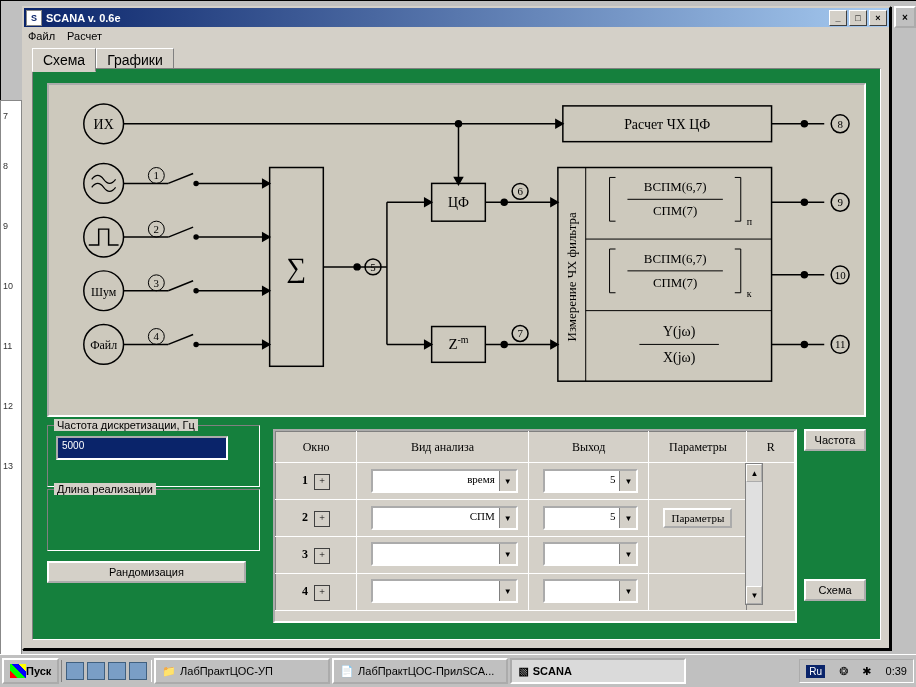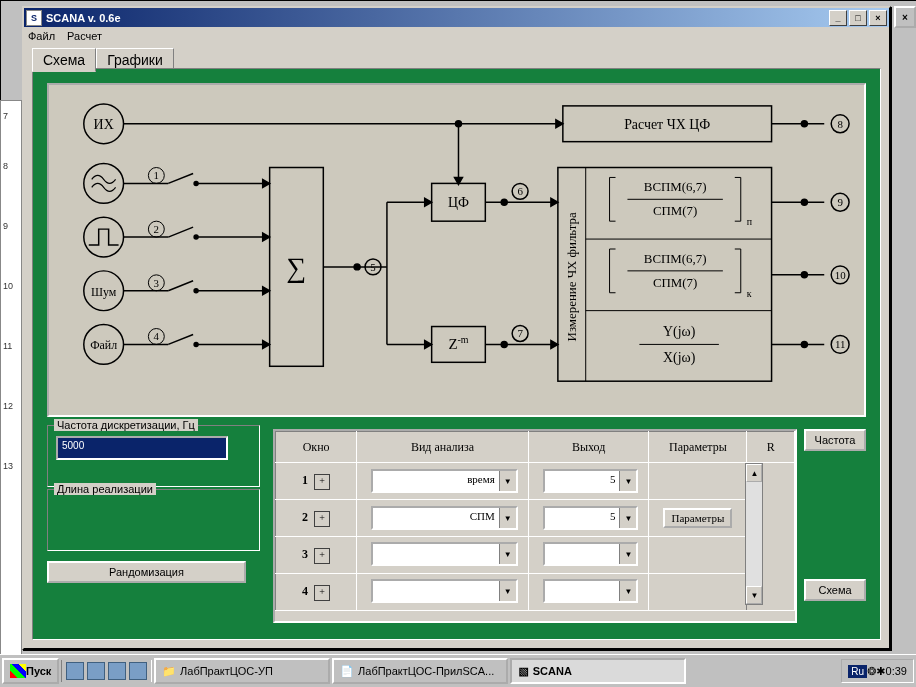--- a/index.html
+++ b/index.html
@@ -43,21 +43,21 @@
   .vscroll .sbtn{height:16px;background:#d4d0c8;border:1px outset #fff;font-size:8px;display:flex;align-items:center;justify-content:center}
   .vscroll .track{flex:1;background:#e0e0e0}
   
   .taskbar{position:absolute;left:0;right:0;bottom:0;height:28px;background:#c0c0c0;border-top:1px solid #fff;display:flex;align-items:center;padding:2px;gap:2px}
   .start{height:22px;background:#c0c0c0;border:2px outset #fff;padding:0 6px;display:flex;align-items:center;font-weight:bold;}
   .start .flag{width:16px;height:14px;background:linear-gradient(45deg,#f00 25%,#0f0 25% 50%,#00f 50% 75%,#ff0 75%)}
   .ql{height:22px;display:flex;align-items:center;gap:3px;border-left:1px solid #808080;border-right:1px solid #fff;padding:0 4px}
   .ql div{width:16px;height:16px;background:#7a9ec6;border:1px solid #406080}
   .tbtn{height:22px;flex-basis:160px;background:#c0c0c0;border:2px outset #fff;padding:0 6px;display:flex;align-items:center;gap:4px;font-size:11px;overflow:hidden;white-space:nowrap}
   .tbtn.active{border-style:inset;background:#dadada;font-weight:bold}
-  .tray{margin-left:auto;height:22px;border:1px inset #fff;padding:0 6px;display:flex;align-items:center;gap:0;font-size:11px}
+  .tray{margin-left:auto;height:22px;border:1px inset #fff;padding:0 6px;display:flex;align-items:center;gap:14px;font-size:11px}
   .tray .lang{background:#0a246a;color:#fff;padding:1px 3px;font-size:10px}
   .closex{position:absolute;right:0;top:6px;width:18px;height:18px;background:#c0c0c0;border:2px outset #fff;display:flex;align-items:center;justify-content:center;font-size:10px;font-weight:bold}
 </style>
 </head>
 <body>
 
 <div class="desktop">
   <div class="bgwin"></div>
   <div class="closex">×</div>
   <div class="ruler-v">

